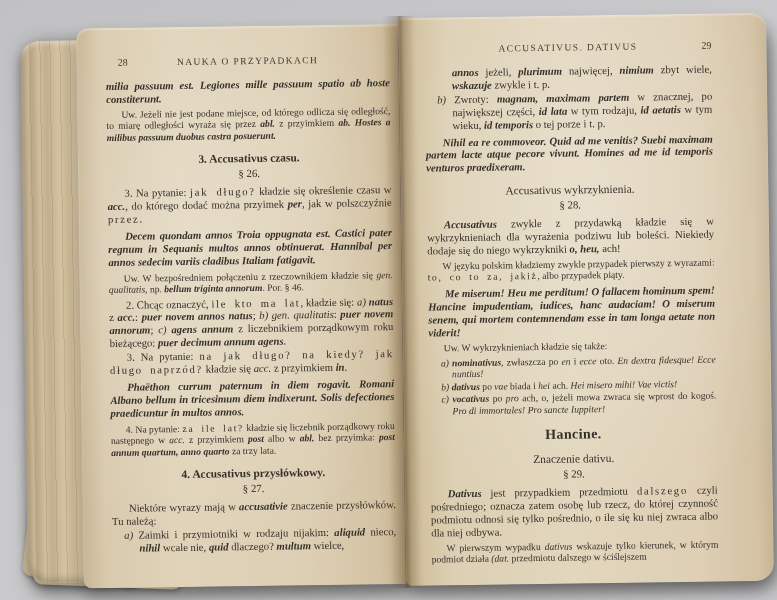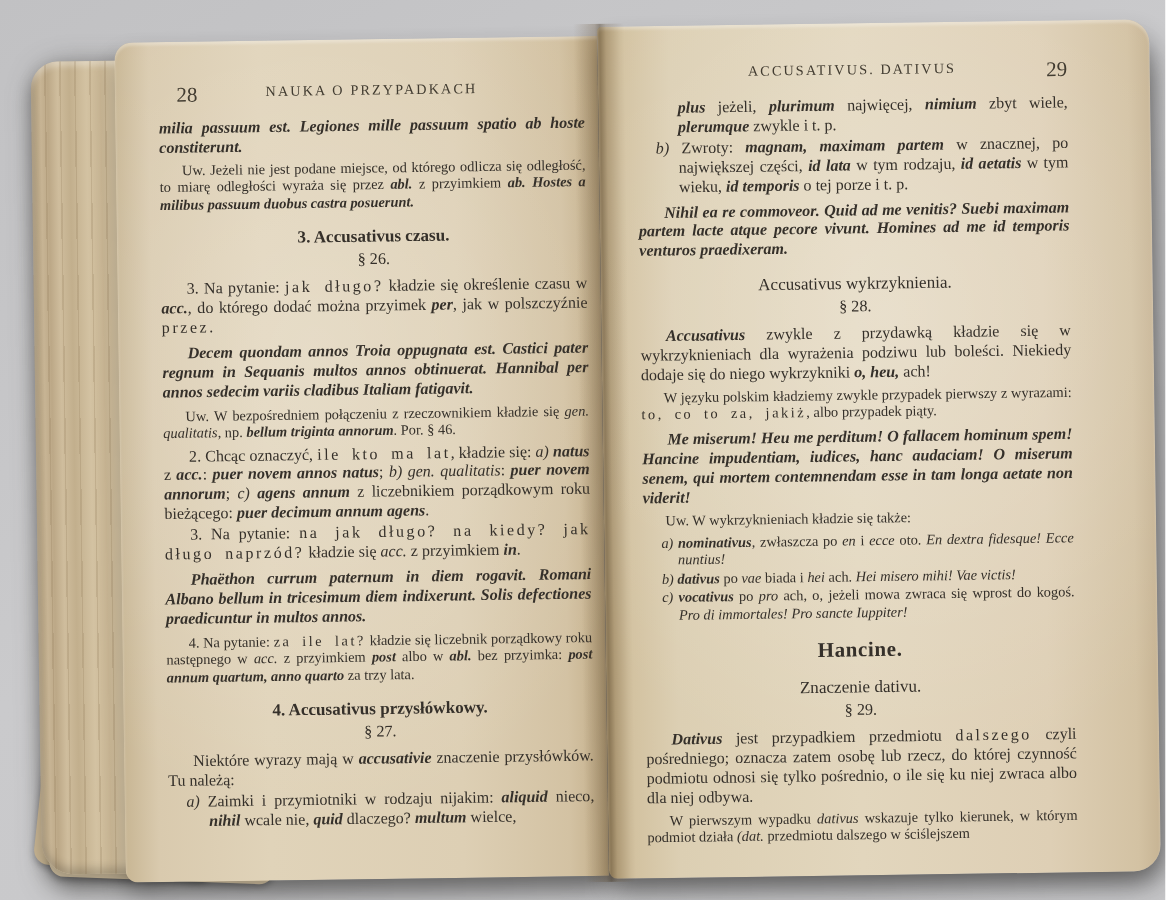--- a/index.html
+++ b/index.html
@@ -40,21 +40,21 @@
       linear-gradient(90deg,#bba67f 0%,#d2c19f 4%,#dccfb3 13%,#e2d6bd 46%,#decfb5 80%,#d3c2a3 96%,#c7b494 100%);
     box-shadow:3px 10px 16px rgba(0,0,0,.3), inset 0 2px 2px rgba(255,255,255,.3);
   }
   .gutter{position:absolute;left:366px;top:8px;width:34px;height:572px;z-index:3;pointer-events:none;
     background:linear-gradient(90deg,rgba(86,62,30,0) 0%,rgba(86,62,30,.25) 42%,rgba(58,40,16,.38) 52%,rgba(86,62,30,.20) 64%,rgba(86,62,30,0) 100%);}
   .inner{position:relative;}
   .page-left  .inner{padding:30px 9px 0 29px;}
   .page-right .inner{padding:27px 55px 0 26px;}
   .running{position:relative;text-align:center;font-size:9.5px;letter-spacing:1.4px;
     color:#423c31;margin-bottom:12px;white-space:nowrap;}
-  .running .pn{position:absolute;top:-1px;font-size:14px;letter-spacing:0;}
+  .running .pn{position:absolute;top:-1px;font-size:10px;letter-spacing:0;}
   .page-left  .running .pn{left:12px;}
   .page-right .running .pn{right:0;}
   .content{font-size:10.7px;line-height:12.9px;text-align:justify;}
   .para{margin:0 0 1px;}
   .seg-bi{font-weight:bold;font-style:italic;}
   .seg-i{font-style:italic;}
   .seg-ls{letter-spacing:1.7px;word-spacing:3px;}
   .t-latin0{margin:1px 0 3px;}
   .t-latin{text-indent:17px;margin:4px 0 4px;}
   .t-body{text-indent:17px;margin:1px 0;}
@@ -105,21 +105,21 @@
       </div>
     </div>
 
     <div class="page page-right">
       <div class="inner">
         <div class="running">
           <span class="pn">29</span>
           <span>ACCUSATIVUS. DATIVUS</span>
         </div>
         <div class="content">
-            <p class="para t-cont"><span class="seg-bi">plus</span><span> jeżeli, </span><span class="seg-bi">plurimum</span><span> najwięcej, </span><span class="seg-bi">nimium</span><span> zbyt wiele, </span><span class="seg-bi">plerumque</span><span> zwykle i t. p.</span></p>
+            <p class="para t-cont"><span class="seg-bi">annos</span><span> jeżeli, </span><span class="seg-bi">plurimum</span><span> najwięcej, </span><span class="seg-bi">nimium</span><span> zbyt wiele, </span><span class="seg-bi">wskazuje</span><span> zwykle i t. p.</span></p>
             <p class="para t-item"><span class="seg-i">b)</span><span> Zwroty: </span><span class="seg-bi">magnam, maximam partem</span><span> w znacznej, po największej części, </span><span class="seg-bi">id lata</span><span> w tym rodzaju, </span><span class="seg-bi">id aetatis</span><span> w tym wieku, </span><span class="seg-bi">id temporis</span><span> o tej porze i t. p.</span></p>
             <p class="para t-latin"><span class="seg-bi">Nihil ea re commoveor. Quid ad me venitis? Suebi maximam partem lacte atque pecore vivunt. Homines ad me id temporis venturos praedixeram.</span></p>
             <p class="para t-hc"><span>Accusativus wykrzyknienia.</span></p>
             <p class="para t-sec"><span>§ 28.</span></p>
             <p class="para t-body"><span class="seg-bi">Accusativus</span><span> zwykle z przydawką kładzie się w wykrzyknieniach dla wyrażenia podziwu lub boleści. Niekiedy dodaje się do niego wykrzykniki </span><span class="seg-bi">o, heu,</span><span> ach!</span></p>
             <p class="para t-small"><span>W języku polskim kładziemy zwykle przypadek pierwszy z wyrazami: </span><span class="seg-ls">to, co to za, jakiż</span><span>, albo przypadek piąty.</span></p>
             <p class="para t-latin"><span class="seg-bi">Me miserum! Heu me perditum! O fallacem hominum spem! Hancine impudentiam, iudices, hanc audaciam! O miserum senem, qui mortem contemnendam esse in tam longa aetate non viderit!</span></p>
             <p class="para t-small"><span>Uw. W wykrzyknieniach kładzie się także:</span></p>
             <p class="para t-smallitem"><span class="seg-i">a)</span><span> </span><span class="seg-bi">nominativus</span><span>, zwłaszcza po </span><span class="seg-i">en</span><span> i </span><span class="seg-i">ecce</span><span> oto. </span><span class="seg-i">En dextra fidesque! Ecce nuntius!</span></p>
             <p class="para t-smallitem"><span class="seg-i">b)</span><span> </span><span class="seg-bi">dativus</span><span> po </span><span class="seg-i">vae</span><span> biada i </span><span class="seg-i">hei</span><span> ach. </span><span class="seg-i">Hei misero mihi! Vae victis!</span></p>

